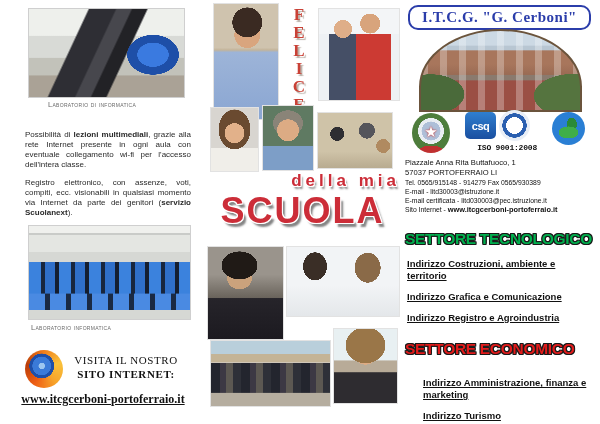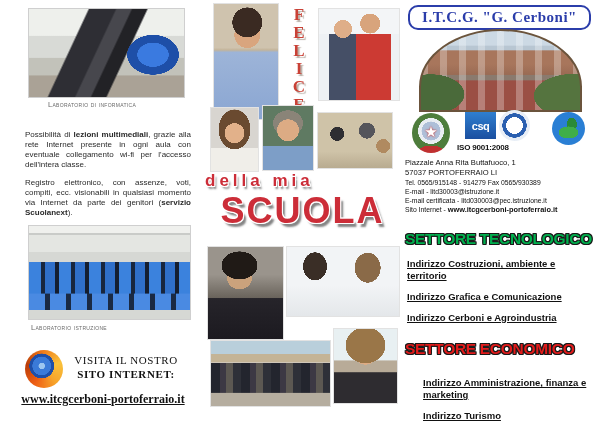--- a/index.html
+++ b/index.html
@@ -66,21 +66,21 @@
     background-image:
       radial-gradient(circle 11px at 50% 38%, #dcab84 99%, rgba(0,0,0,0)),
       radial-gradient(ellipse 15px 13px at 50% 27%, #8a8478 99%, rgba(0,0,0,0)),
       linear-gradient(180deg, #5f7a62 0 62%, #7d9ec7 62%);}
   .ph-classroom{left:112px;top:112px;width:76px;height:57px;
     background-image:
       radial-gradient(circle 7px at 26% 38%, #2e2e32 99%, rgba(0,0,0,0)),
       radial-gradient(circle 8px at 66% 32%, #55555b 99%, rgba(0,0,0,0)),
       radial-gradient(circle 7px at 88% 60%, #b08a60 99%, rgba(0,0,0,0)),
       linear-gradient(180deg, #cfc3a8 0 70%, #b8ab90 100%);}
-  .della-mia{position:absolute;left:0;top:171px;width:195px;text-align:left;
+  .della-mia{position:absolute;left:0;top:171px;width:195px;text-align:right;
     font-size:17px;font-weight:bold;letter-spacing:4px;color:#cc2d38;
     text-shadow:-1px -1px 0 #fff,1px -1px 0 #fff,-1px 1px 0 #fff,1px 1px 0 #fff,
       -1px 0 0 #fff,1px 0 0 #fff,0 -1px 0 #fff,0 1px 0 #fff,2px 3px 2px rgba(100,100,100,.8);}
   .scuola{position:absolute;left:0;top:190px;width:195px;text-align:center;
     font-size:36px;font-weight:bold;letter-spacing:2px;color:#cc2d38;
     text-shadow:-1px -1px 0 #fff,1px -1px 0 #fff,-1px 1px 0 #fff,1px 1px 0 #fff,
       -1px 0 0 #fff,1px 0 0 #fff,0 -1px 0 #fff,0 1px 0 #fff,3px 4px 2px rgba(100,100,100,.8);}
   .ph-boyglasses{left:2px;top:246px;width:77px;height:94px;
     background-image:
       radial-gradient(ellipse 18px 14px at 42% 20%, #201a16 99%, rgba(0,0,0,0)),
@@ -121,28 +121,28 @@
       radial-gradient(ellipse 40px 22px at 96% 82%, #55743f 99%, rgba(0,0,0,0)),
       repeating-linear-gradient(90deg, rgba(255,255,255,.28) 0 7px, rgba(0,0,0,0) 7px 19px),
       linear-gradient(180deg, #ccd9e4 0 18%, #b8c6d2 19% 24%, #a8765c 25% 42%, #9a6b54 55%, #8a7a6e 56% 62%, #9b4f44 63% 100%);}
   .emblem{position:absolute;left:7px;top:113px;width:38px;height:40px;border-radius:50%;
     background:
       radial-gradient(ellipse 12px 5px at 50% 94%, #c03030 99%, rgba(0,0,0,0)),
       radial-gradient(circle at 50% 45%, #aebfd8 0 32%, #e9edf2 33% 44%, #4e7d3c 45% 80%, #fff 81%);
     display:flex;align-items:center;justify-content:center;}
   .emblem .star{font-size:15px;color:#fff;line-height:1;margin-top:-4px;
     text-shadow:0 0 1px #c03030,0 0 2px #c03030;}
-  .csq-box{position:absolute;left:60px;top:112px;width:31px;height:27px;border-radius:0;
+  .csq-box{position:absolute;left:60px;top:112px;width:31px;height:27px;border-radius:5px;
     background:linear-gradient(180deg,#2f7fd0,#1a4fa0);display:flex;align-items:center;justify-content:center;}
   .csq-box span{color:#fff;font-weight:bold;font-size:11px;letter-spacing:-.5px;}
   .iqnet{position:absolute;left:94px;top:110px;width:31px;height:31px;border-radius:50%;
     background:
       radial-gradient(circle at 50% 50%, #fff 0 38%, #2a5fb0 39% 55%, #e8eef6 56% 78%, #2a5fb0 79% 100%);}
-  .iso-label{position:absolute;left:52px;top:143px;width:80px;text-align:left;
-    font-size:8px;font-weight:bold;color:#111;letter-spacing:-.2px;}
+  .iso-label{position:absolute;left:52px;top:143px;width:80px;text-align:right;
+    font-size:8px;font-weight:bold;color:#111;letter-spacing:-.2px;font-family:Liberation Mono, monospace;}
   .eco-logo{position:absolute;left:147px;top:112px;width:33px;height:33px;border-radius:50%;
     background:
       radial-gradient(ellipse 10px 6px at 50% 62%, #3fae49 99%, rgba(0,0,0,0)),
       radial-gradient(ellipse 5px 7px at 60% 38%, #2a8a36 99%, rgba(0,0,0,0)),
       radial-gradient(circle, #2a7fd4 0 70%, #1a5fb4 100%);}
   .addr{position:absolute;left:0;top:158px;width:190px;text-align:left;color:#101010;}
   .addr .big{font-size:7.6px;line-height:1.3;}
   .addr .small{font-size:6.8px;line-height:1.35;}
   .addr b{font-size:7.4px;}
   .sec-title{position:absolute;left:0;width:190px;font-size:15.5px;font-weight:bold;letter-spacing:-.3px;
@@ -161,21 +161,21 @@
 <div class="page">
 
   <div class="photo ph-informatics"></div>
   <div class="caption cap1">Laboratorio di informatica</div>
 
   <div class="para para1"><span>Possibilità di </span><b>lezioni multimediali</b><span>, grazie alla rete Internet presente in ogni aula con eventuale collegamento wi-fi per l'accesso dell'intera classe.</span></div>
 
   <div class="para para2"><span>Registro elettronico, con assenze, voti, compiti, ecc. visionabili in qualsiasi momento via Internet da parte dei genitori (</span><b>servizio Scuolanext</b><span>).</span></div>
 
   <div class="photo ph-linguistico"></div>
-  <div class="caption cap2">Laboratorio istruzione</div>
+  <div class="caption cap2">Laboratorio informatica</div>
 
   <div class="firefox"></div>
   <div class="visit">
     <div class="l1">VISITA IL NOSTRO</div>
     <div class="l2">SITO INTERNET:</div>
   </div>
   <div class="url-left">www.itcgcerboni-portoferraio.it</div>
 
   <div class="center">
     <div class="photo ph-thumbsup"></div>
@@ -221,21 +221,21 @@
       <div class="small">Tel. 0565/915148 - 914279 Fax 0565/930389</div>
       <div class="small">E-mail - litd30003@istruzione.it</div>
       <div class="small">E-mail certificata - litd030003@pec.istruzione.it</div>
       <div class="small"><span>Sito Internet - </span><b>www.itcgcerboni-portoferraio.it</b></div>
     </div>
 
     <div class="sec-title tech">SETTORE TECNOLOGICO</div>
     <div class="sec-items tech">
       <div class="sec-item">Indirizzo Costruzioni, ambiente e territorio</div>
       <div class="sec-item">Indirizzo Grafica e Comunicazione</div>
-      <div class="sec-item">Indirizzo Cerboni e Agroindustria</div>
+      <div class="sec-item">Indirizzo Registro e Agroindustria</div>
     </div>
 
     <div class="sec-title econ">SETTORE ECONOMICO</div>
     <div class="sec-items econ">
       <div class="sec-item">Indirizzo Amministrazione, finanza e marketing</div>
       <div class="sec-item">Indirizzo Turismo</div>
     </div>
   </div>
 
 </div>

